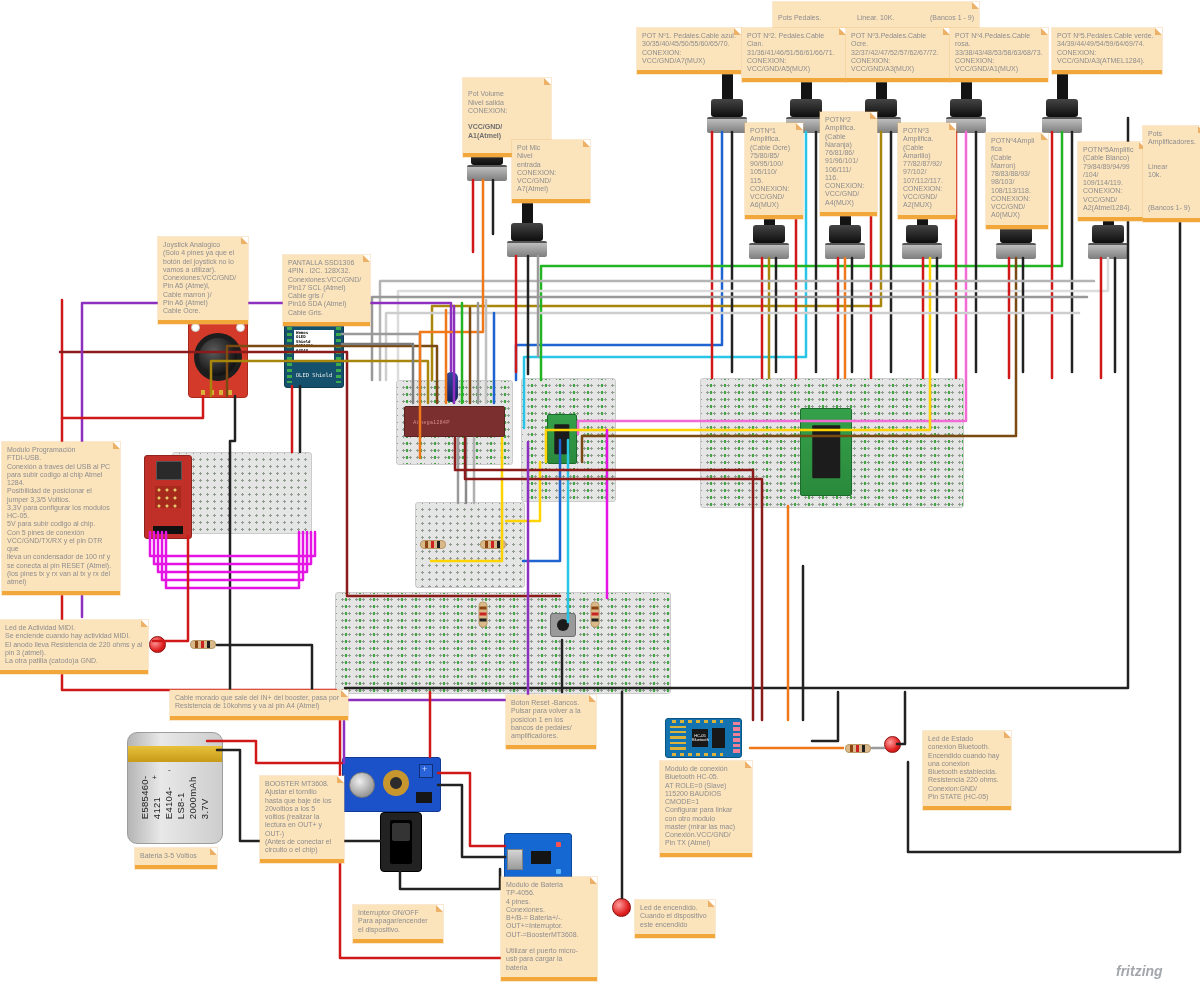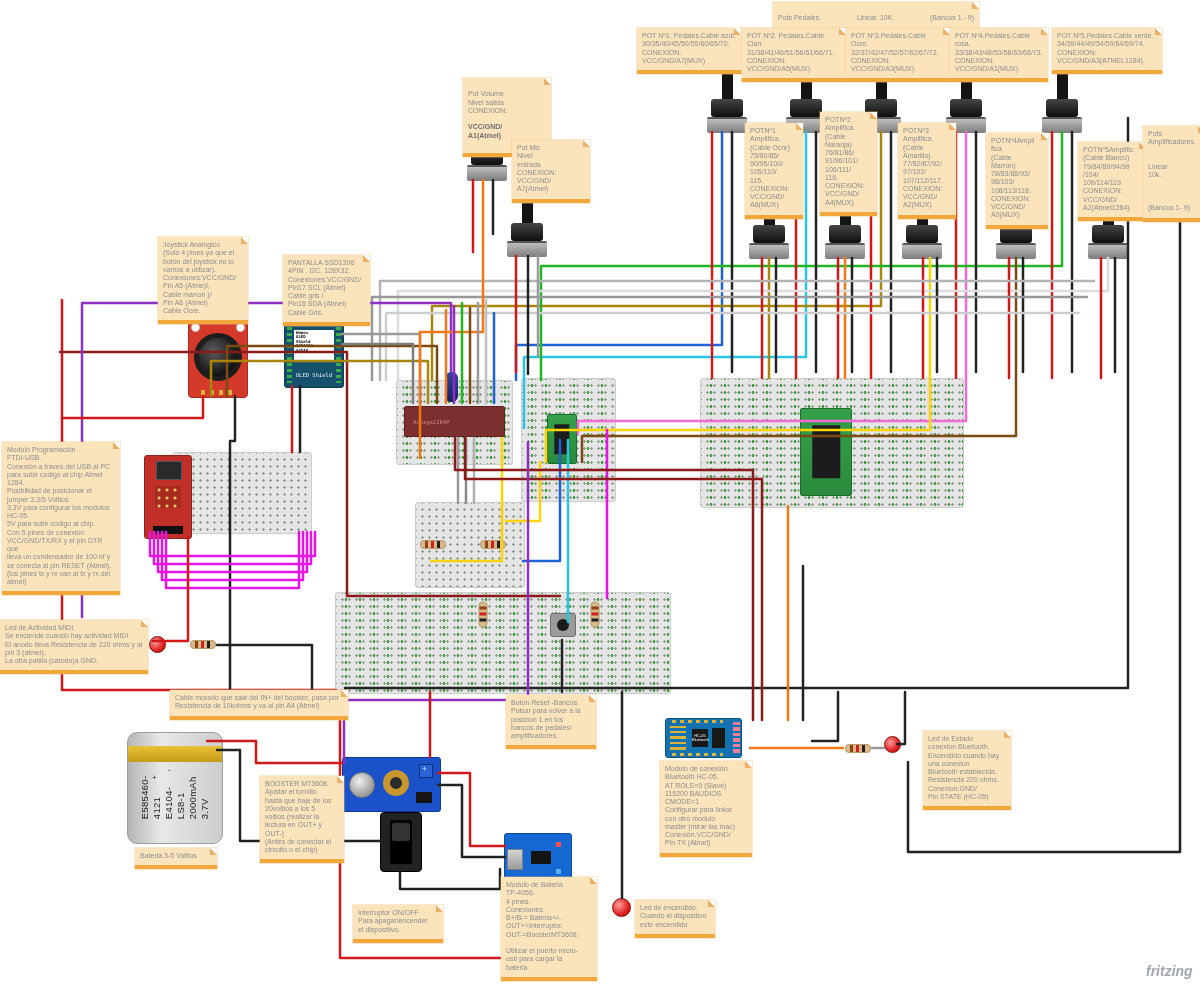--- a/index.html
+++ b/index.html
@@ -567,14 +567,14 @@
 Encendido cuando hay
 una conexion
 Bluetooth establecida.
 Resistencia 220 ohms.
 Conexion:GND/
 Pin STATE (HC-05)</div>
   <div class="note" style="left:635px;top:900px;width:70px;">Led de encendido.
 Cuando el dispositivo
 este encendido</div>
 
-  <div class="watermark" style="left:1146px;top:963px;">fritzing</div>
+  <div class="watermark" style="left:1116px;top:963px;">fritzing</div>
 </div>
 
 </body></html>

